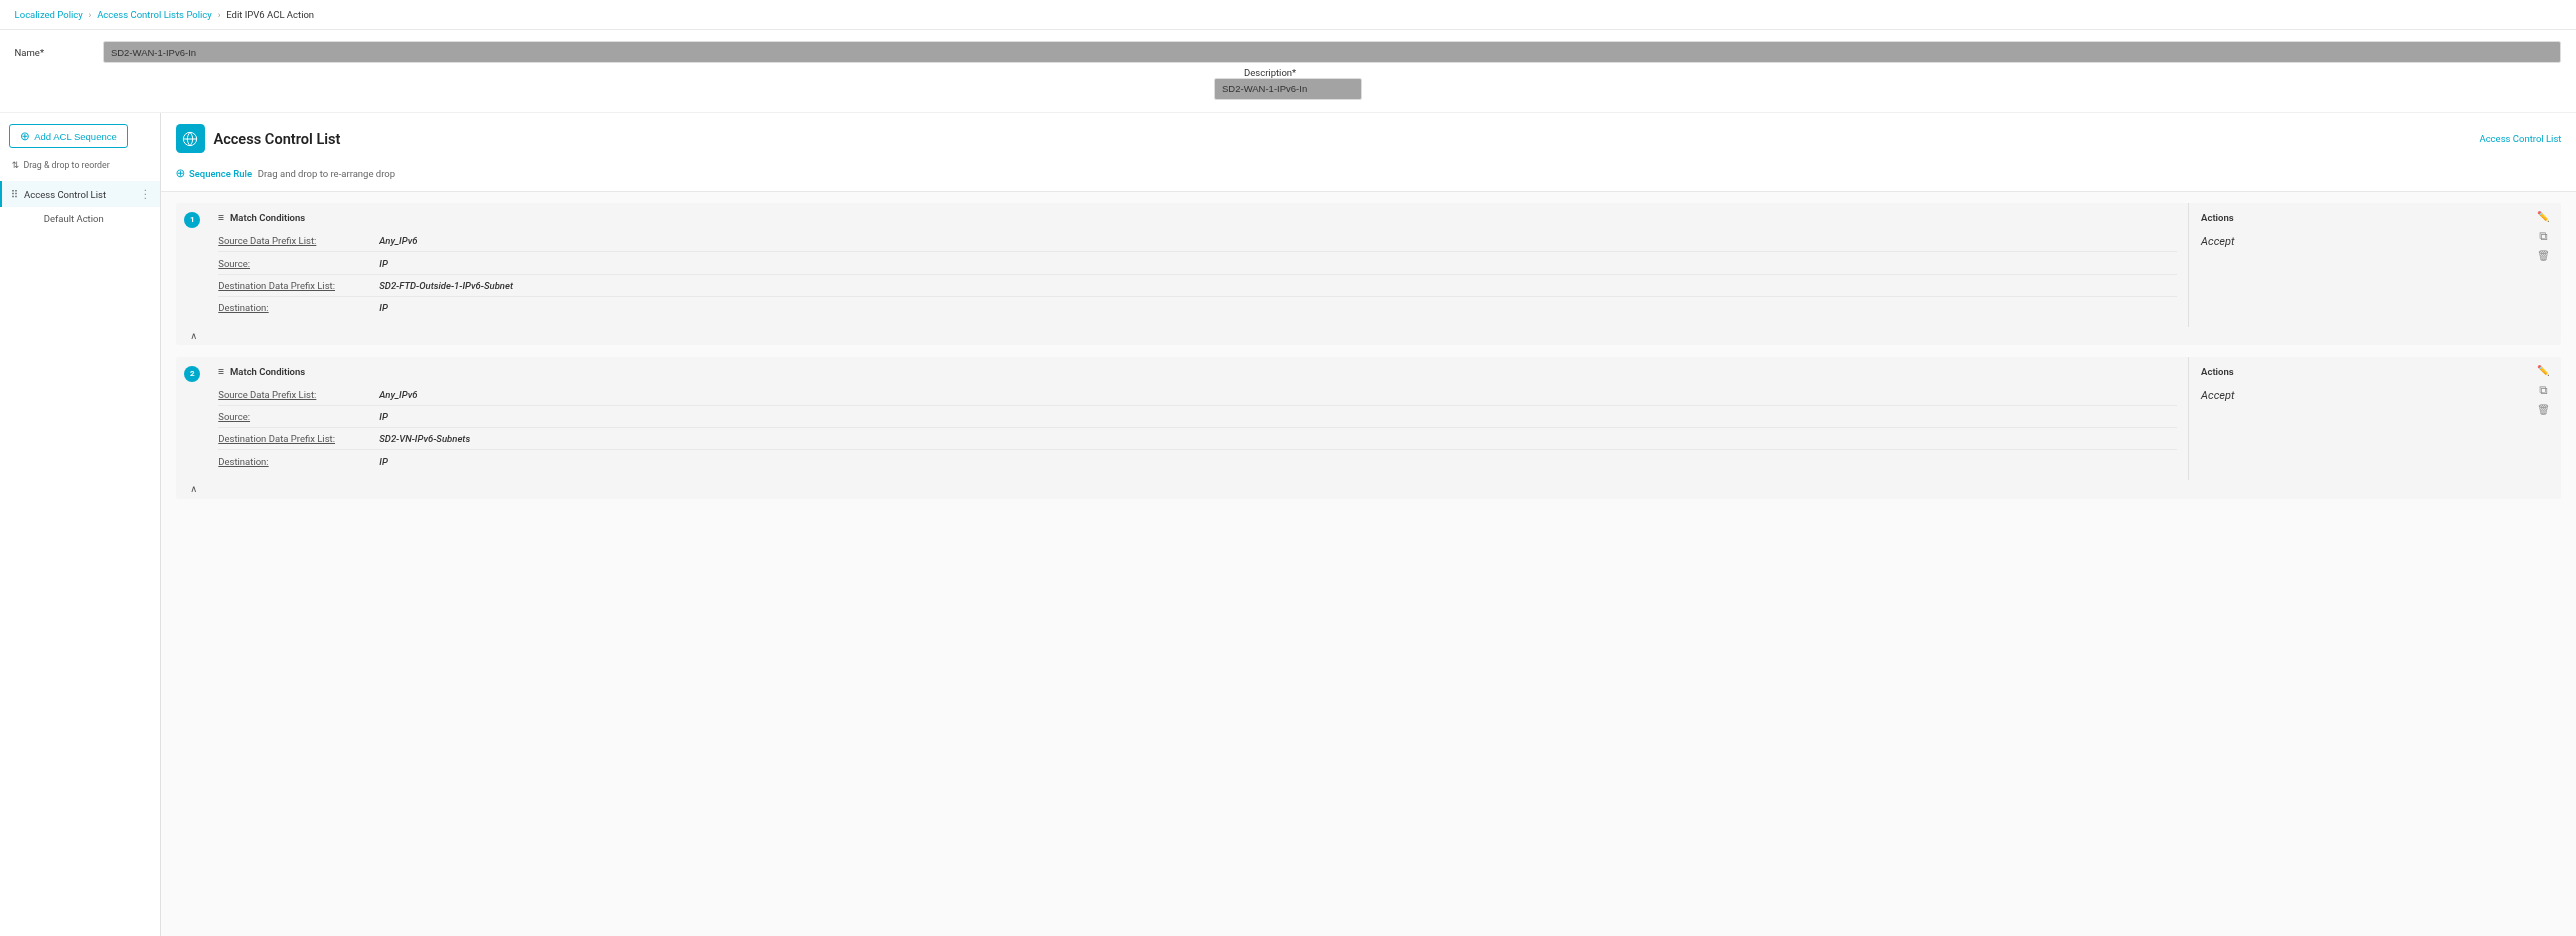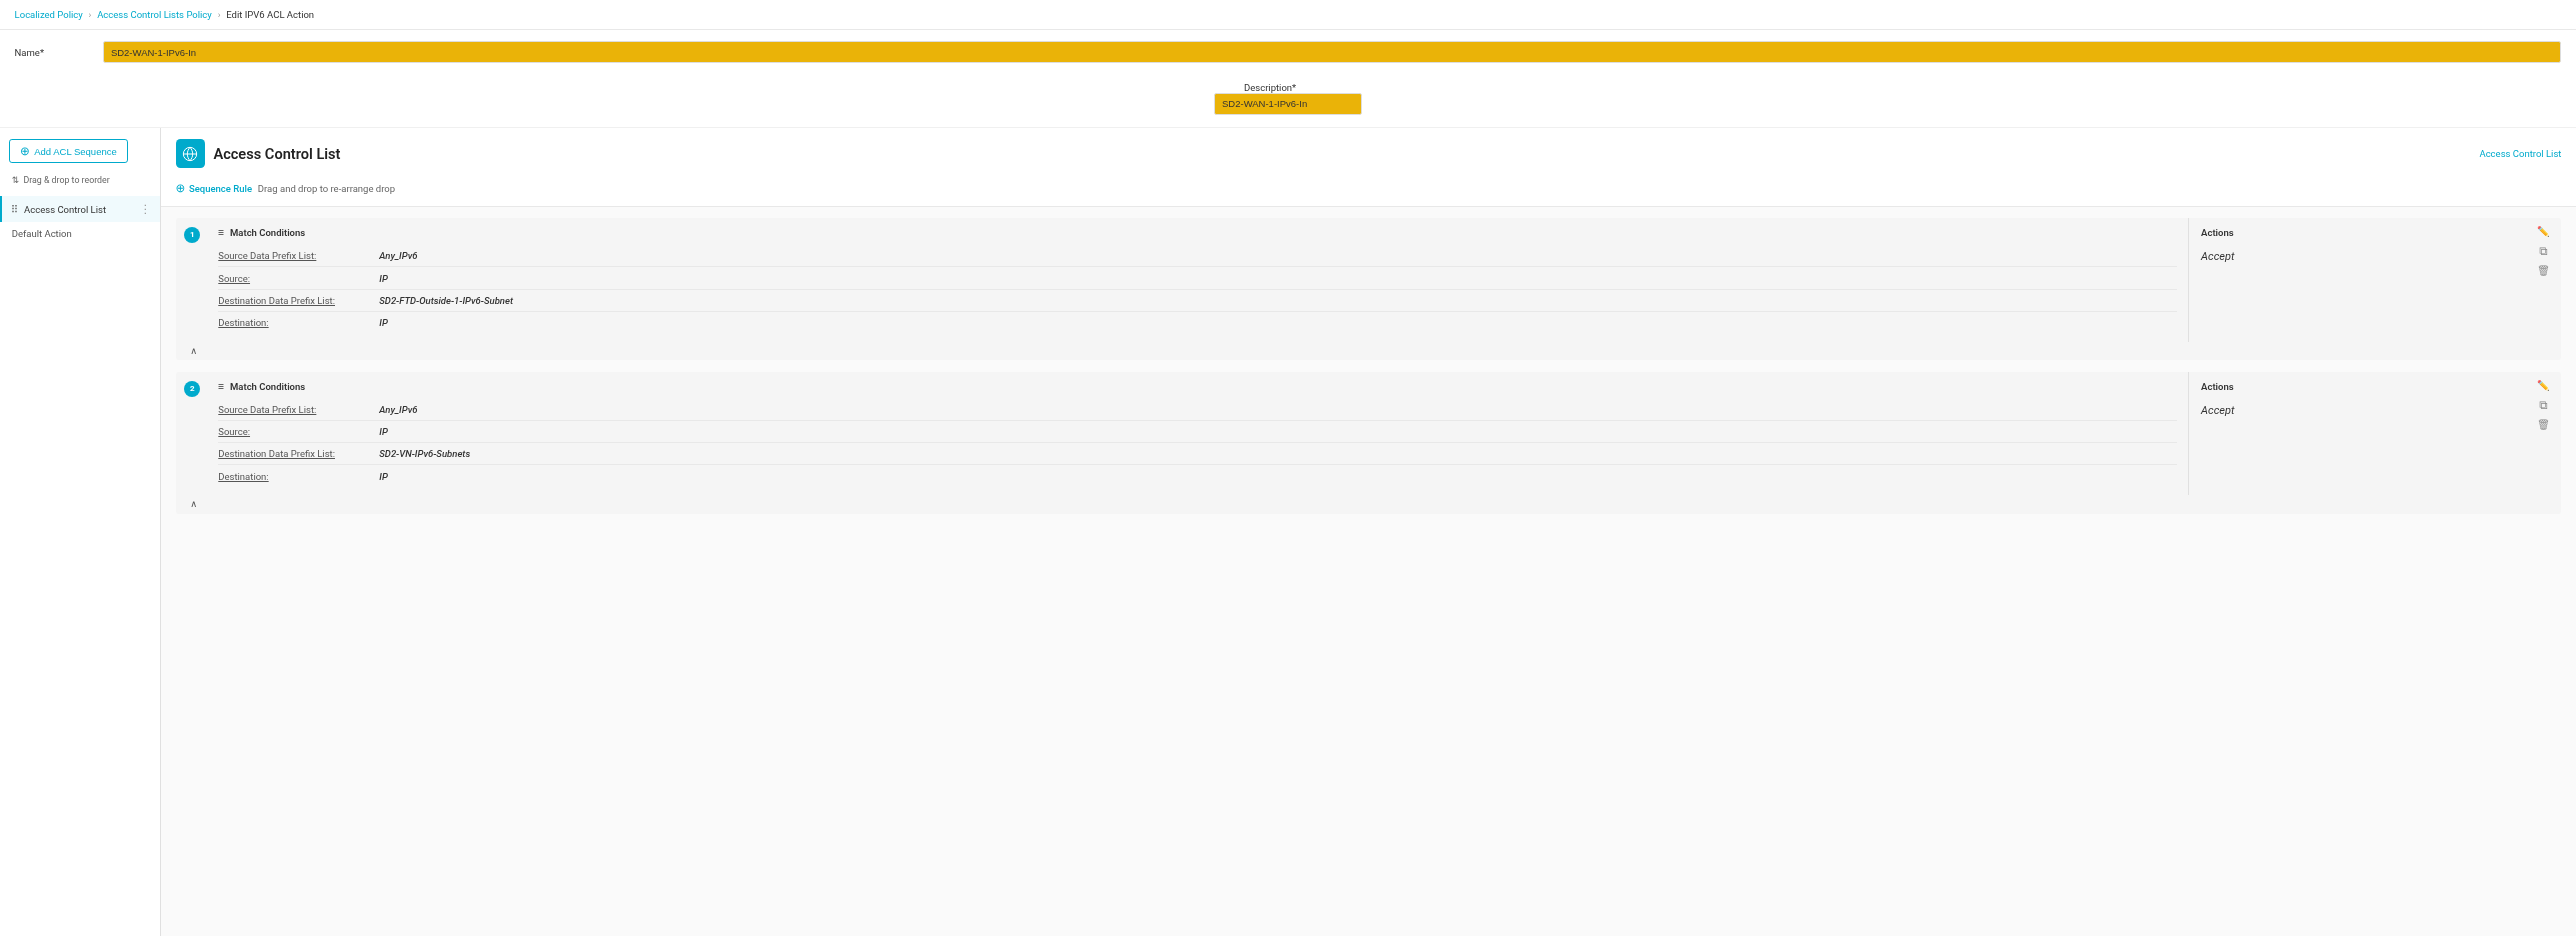--- a/index.html
+++ b/index.html
@@ -32,38 +32,38 @@
     }
 
     
     .form-section {
       padding: 11.7px 14.6px;
       border-bottom: 0.7px solid #f0f0f0;
     }
     .form-row {
       display: flex;
       align-items: center;
-      margin-bottom: 19px;
+      margin-bottom: 4px;
     }
     .form-row:last-child { margin-bottom: 0; flex-direction: column; }
     .form-label {
       width: 88px;
       font-size: 9.5px;
       color: #333;
       flex-shrink: 0;
     }
     .form-input {
       flex: 1;
       padding: 4.4px 7.3px;
       border: 0.7px solid #ddd;
       border-radius: 2.2px;
       font-size: 9.5px;
       color: #333;
       outline: none;
-      background: #eab308;
+      background: #a3a3a3;
     }
 
     
     .main-layout {
       display: flex;
       height: calc(100vh - 88px);
     }
 
     
     .sidebar {
@@ -124,20 +124,21 @@
     .sidebar-item-menu {
       color: #999;
       font-size: 11.7px;
       cursor: pointer;
     }
     .sidebar-default-action {
       padding: 5.8px 11.7px;
       font-size: 9.5px;
       color: #555;
       cursor: pointer;
+      margin-left: 32px;
     }
 
     
     .content-area {
       flex: 1;
       overflow-y: auto;
       background: #fafafa;
     }
 
     

